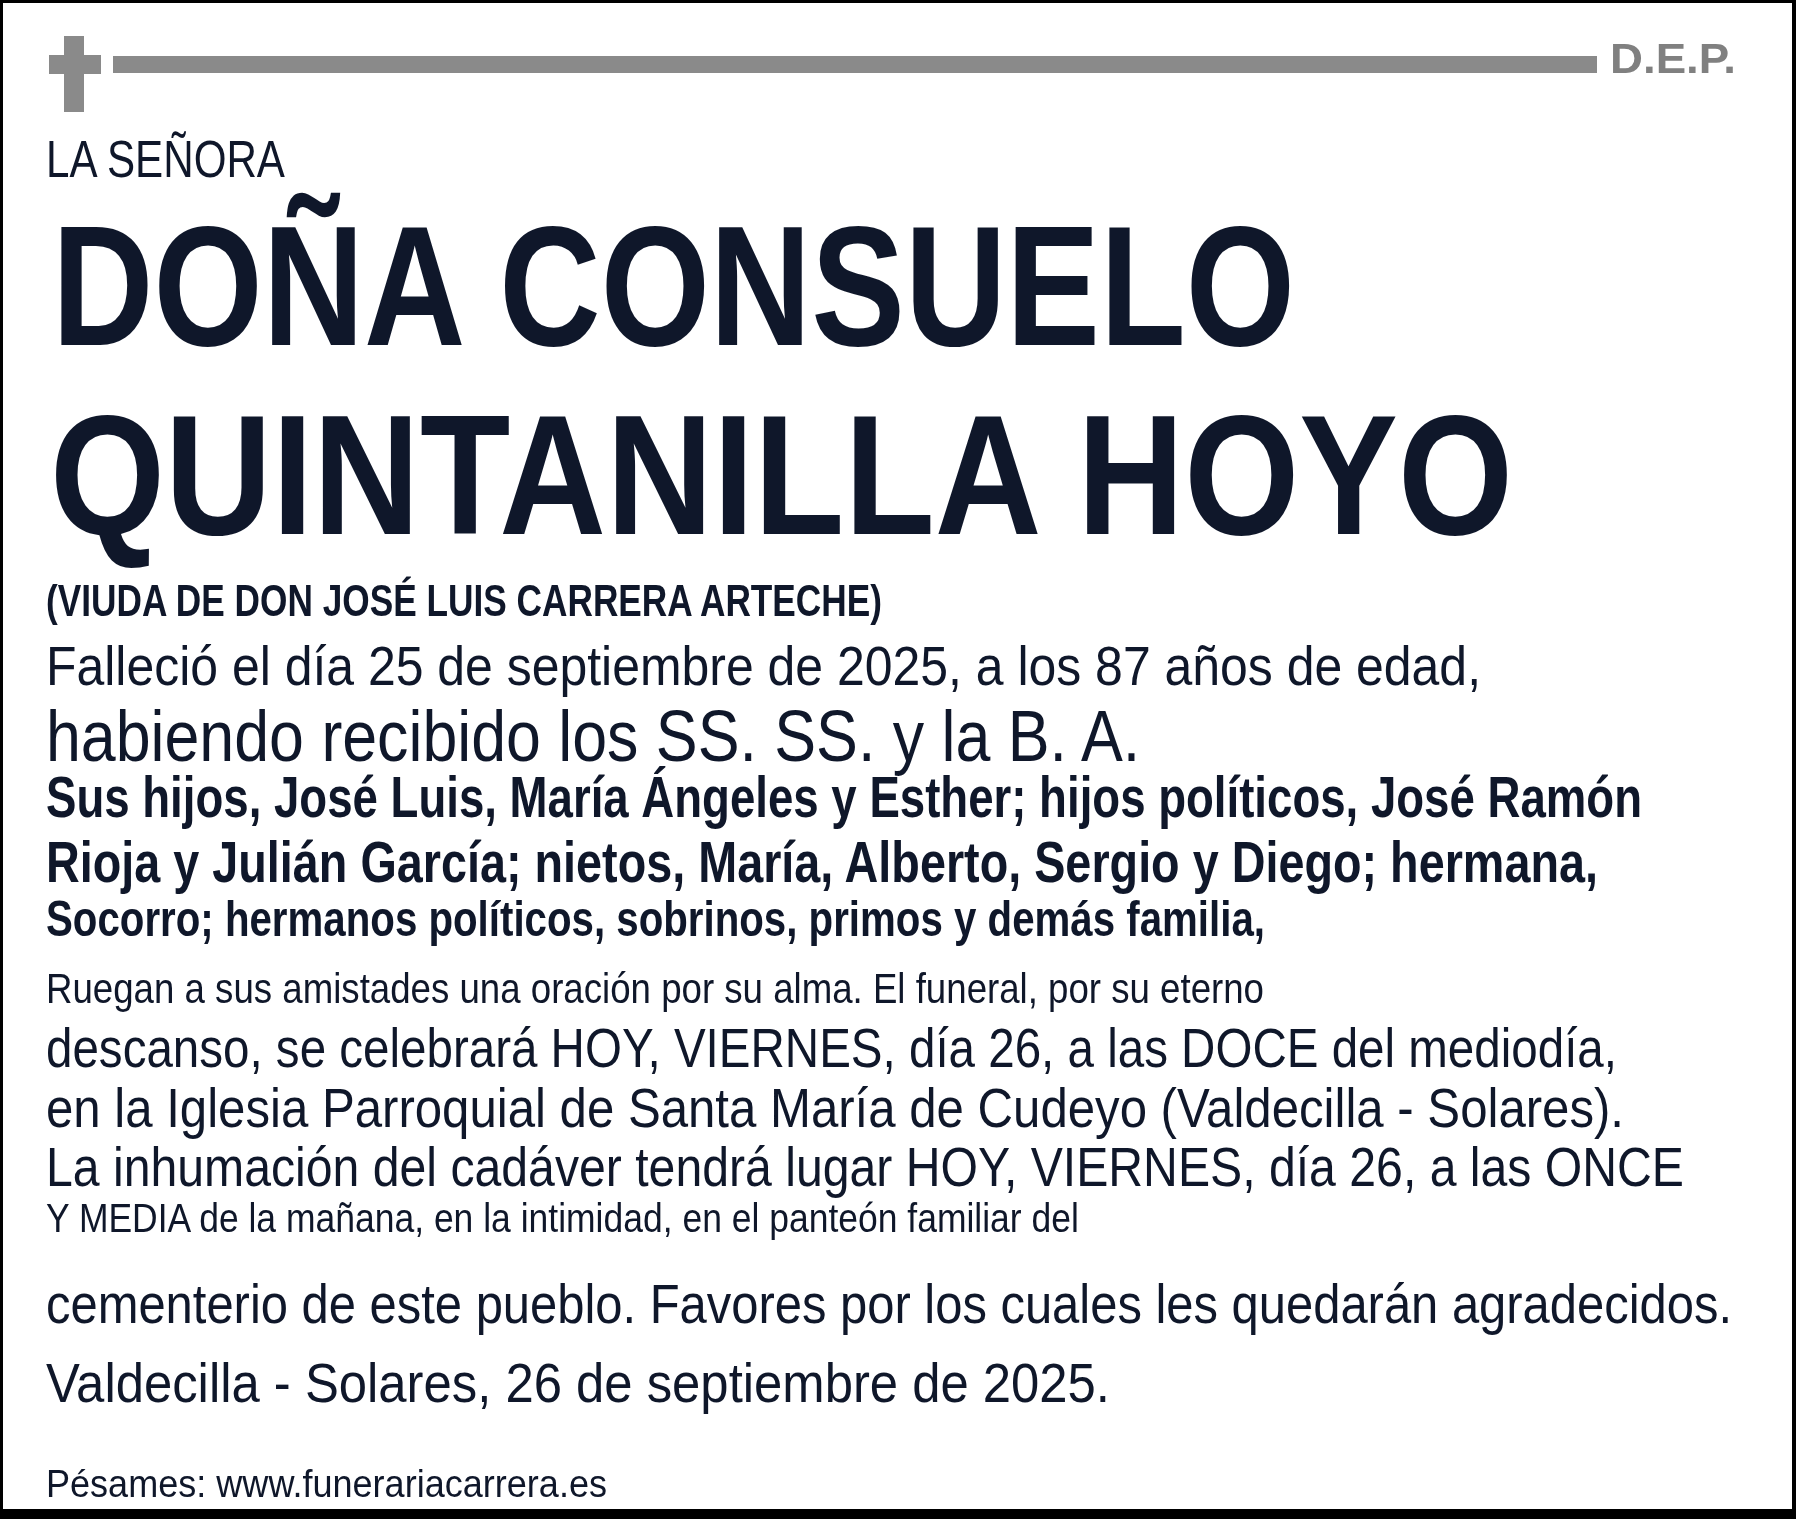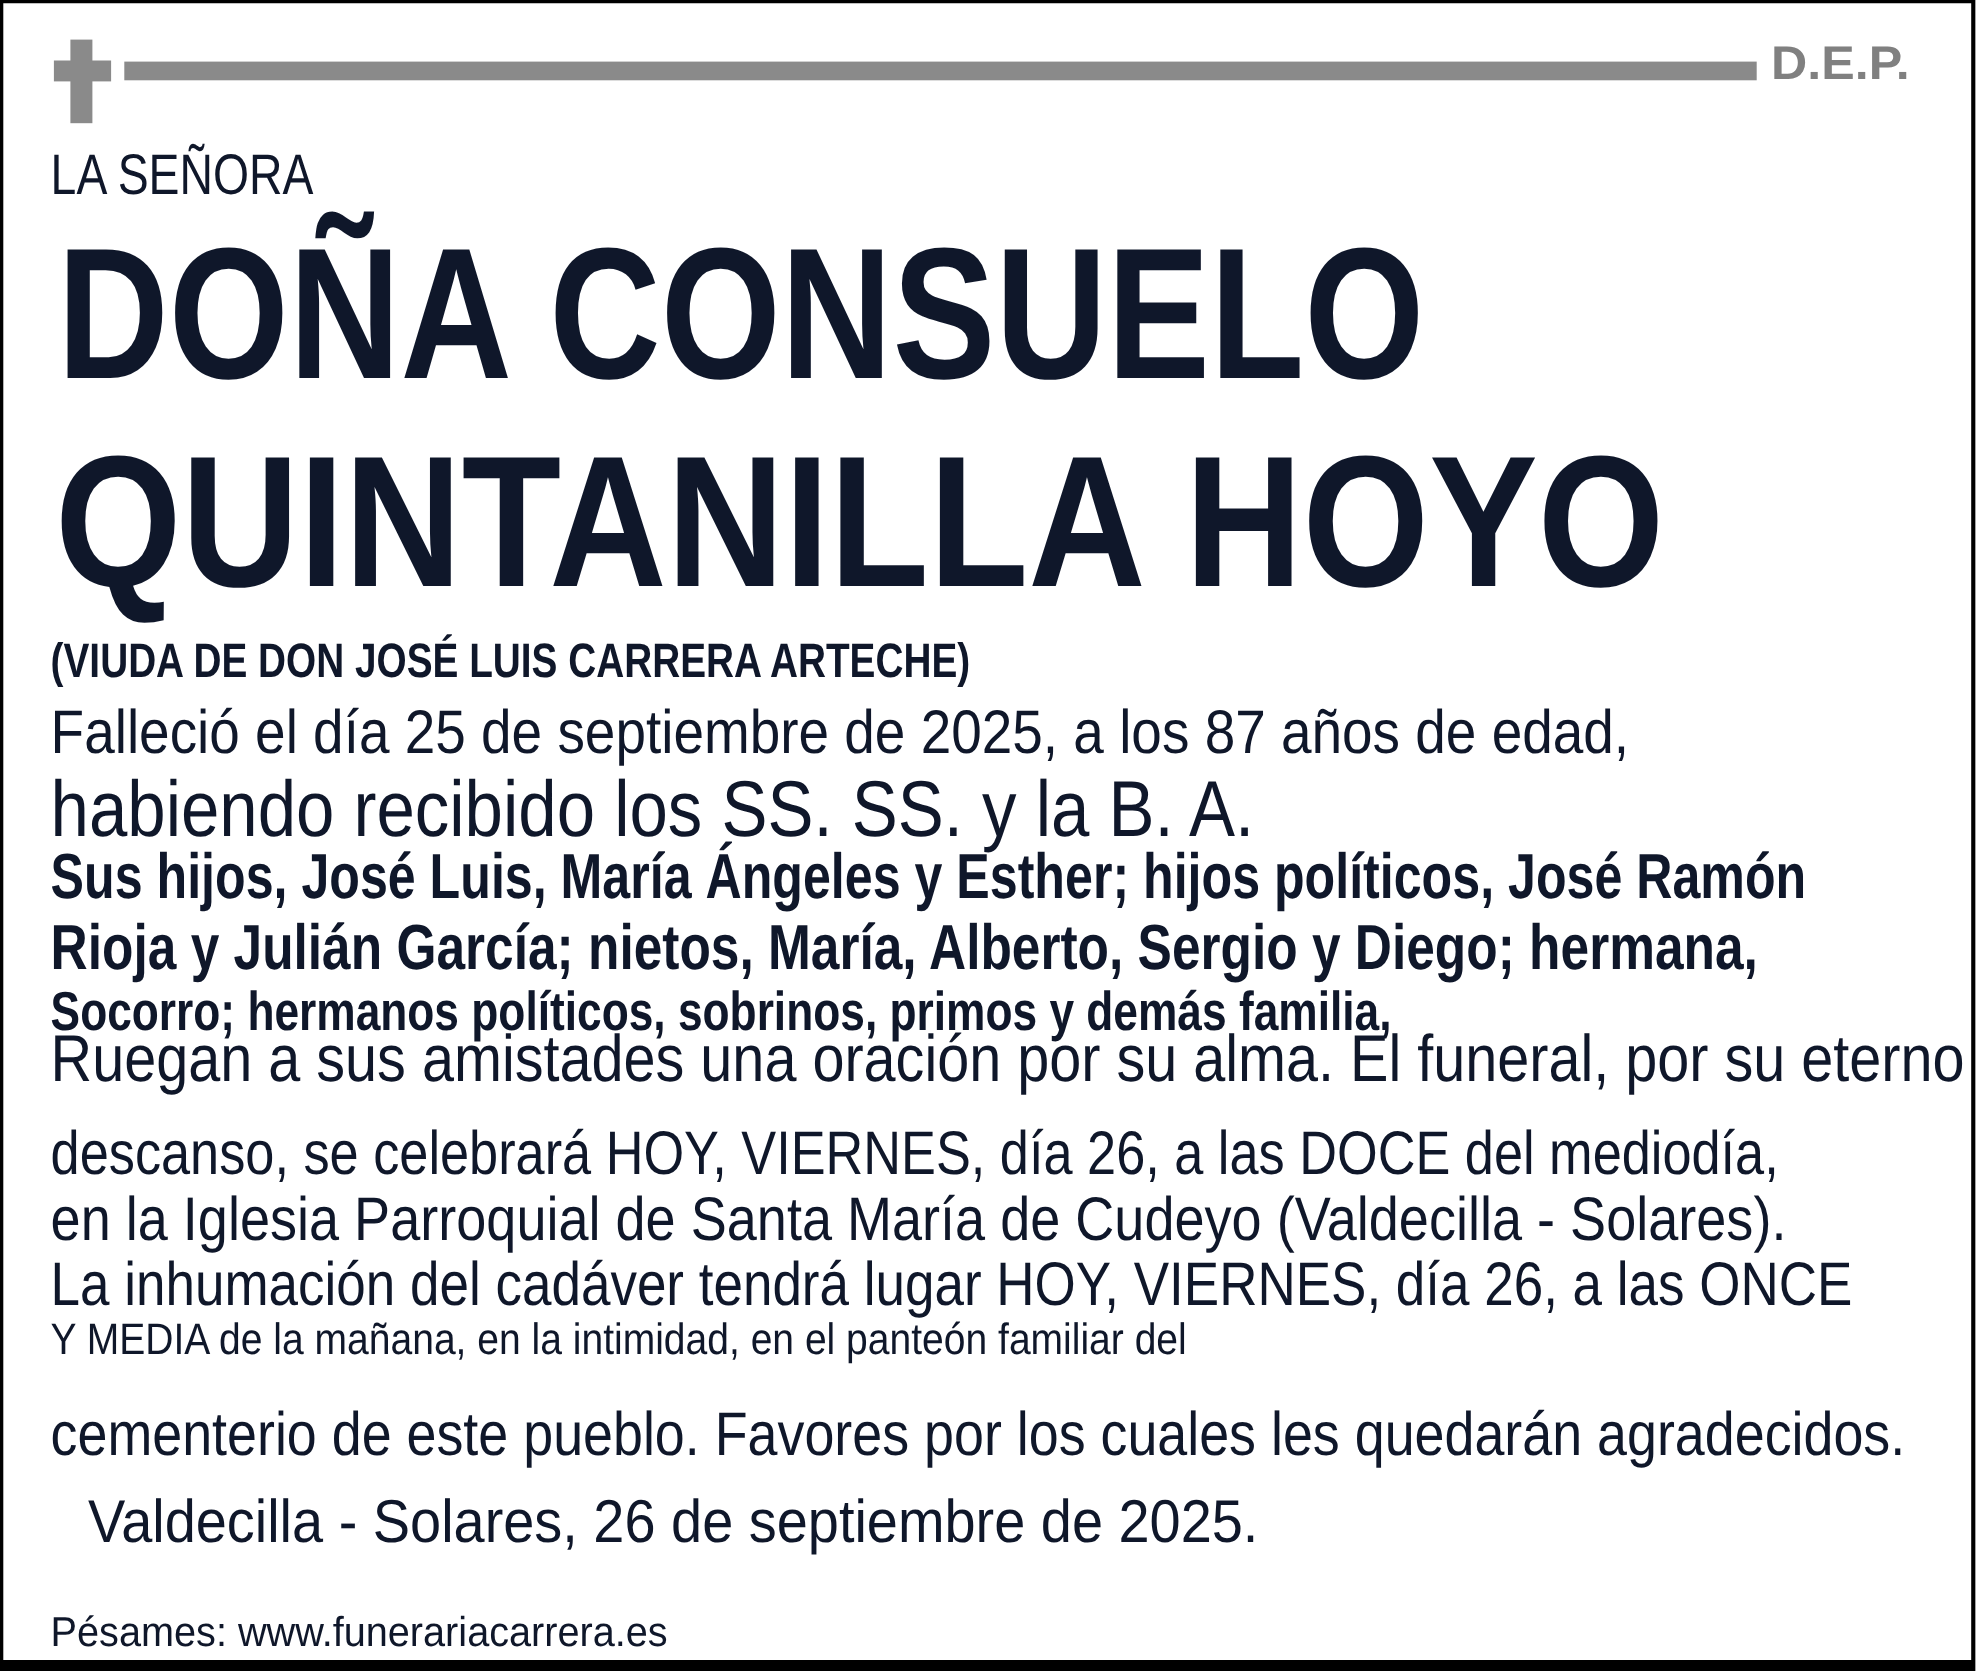--- a/index.html
+++ b/index.html
@@ -58,38 +58,38 @@
 <div class="ln b" style="left:46px; top:768px; font-size:58px; width:1596px;">
   <span class="fit" style="transform: scaleX(0.785995);">Sus hijos, José Luis, María Ángeles y Esther; hijos políticos, José Ramón</span>
 </div>
 <div class="ln b" style="left:46px; top:833px; font-size:58px; width:1552px;">
   <span class="fit" style="transform: scaleX(0.806129);">Rioja y Julián García; nietos, María, Alberto, Sergio y Diego; hermana,</span>
 </div>
 <div class="ln b" style="left:46px; top:894px; font-size:50px; width:1414px;">
   <span class="fit" style="transform: scaleX(0.804988);">Socorro; hermanos políticos, sobrinos, primos y demás familia,</span>
 </div>
 
-<div class="ln" style="left:46px; top:933px; font-size:60px; width:1624px;text-decoration:underline;">
+<div class="ln" style="left:46px; top:968px; font-size:42px; width:1624px;text-decoration:underline;">
   <span class="fit" style="transform: scaleX(0.872407);">Ruegan a sus amistades una oración por su alma. El funeral, por su eterno</span>
 </div>
 <div class="ln" style="left:46px; top:1020px; font-size:56px; width:1571px;">
   <span class="fit" style="transform: scaleX(0.848723);">descanso, se celebrará HOY, VIERNES, día 26, a las DOCE del mediodía,</span>
 </div>
 <div class="ln" style="left:46px; top:1080px; font-size:56px; width:1578px;">
   <span class="fit" style="transform: scaleX(0.877566);">en la Iglesia Parroquial de Santa María de Cudeyo (Valdecilla - Solares).</span>
 </div>
 <div class="ln" style="left:46px; top:1139px; font-size:56px; width:1638px;">
   <span class="fit" style="transform: scaleX(0.860301);">La inhumación del cadáver tendrá lugar HOY, VIERNES, día 26, a las ONCE</span>
 </div>
 <div class="ln" style="left:46px; top:1198px; font-size:40px; width:1446px;">
   <span class="fit" style="transform: scaleX(0.887032);">Y MEDIA de la mañana, en la intimidad, en el panteón familiar del</span>
 </div>
 <div class="ln" style="left:46px; top:1276px; font-size:56px; width:1686px;">
   <span class="fit" style="transform: scaleX(0.873547);">cementerio de este pueblo. Favores por los cuales les quedarán agradecidos.</span>
 </div>
 
-<div class="ln" style="left:46px; top:1356px; font-size:55px; width:1064px;margin-left:34px;">
+<div class="ln" style="left:46px; top:1356px; font-size:55px; width:1064px;">
   <span class="fit" style="transform: scaleX(0.923912);">Valdecilla - Solares, 26 de septiembre de 2025.</span>
 </div>
 
 <div class="ln" style="left:46px; top:1417px; font-size:38px; width:561px;margin-top:48px;">
   <span class="fit" style="transform: scaleX(0.948662);"><span>Pésames:</span> <span>www.funerariacarrera.es</span></span>
 </div>
 
 </body></html>

